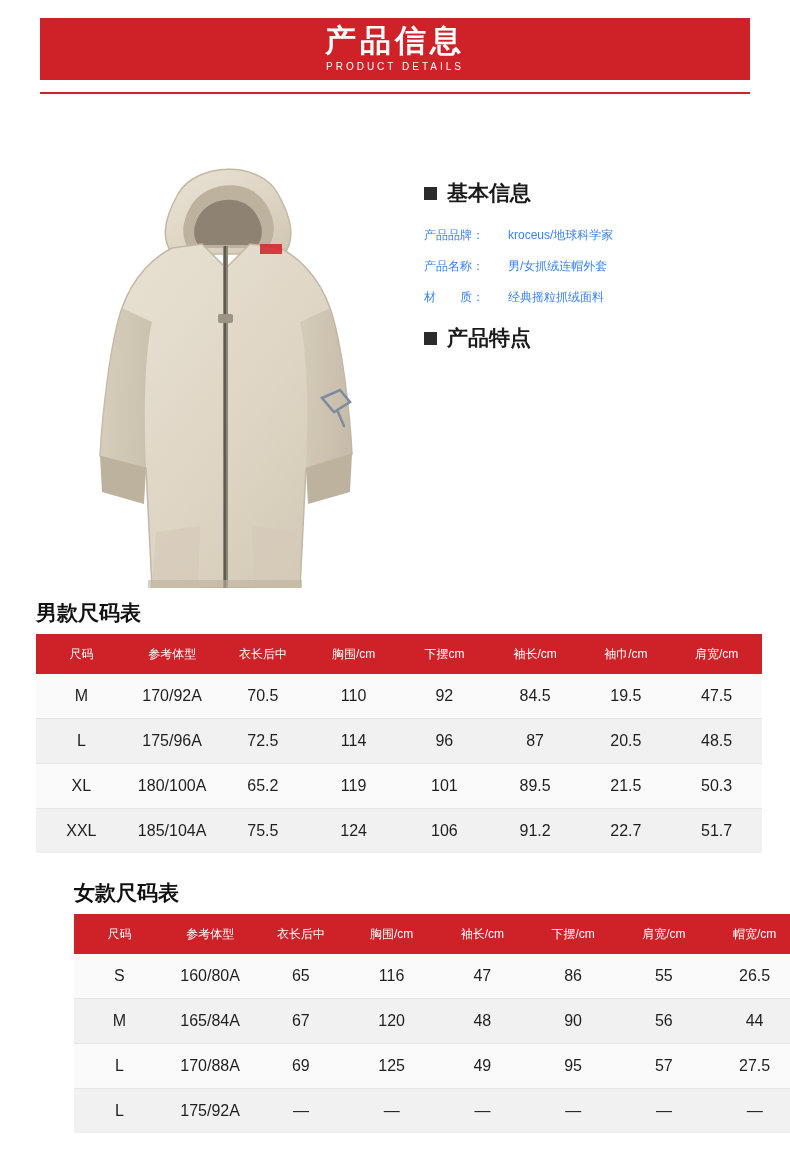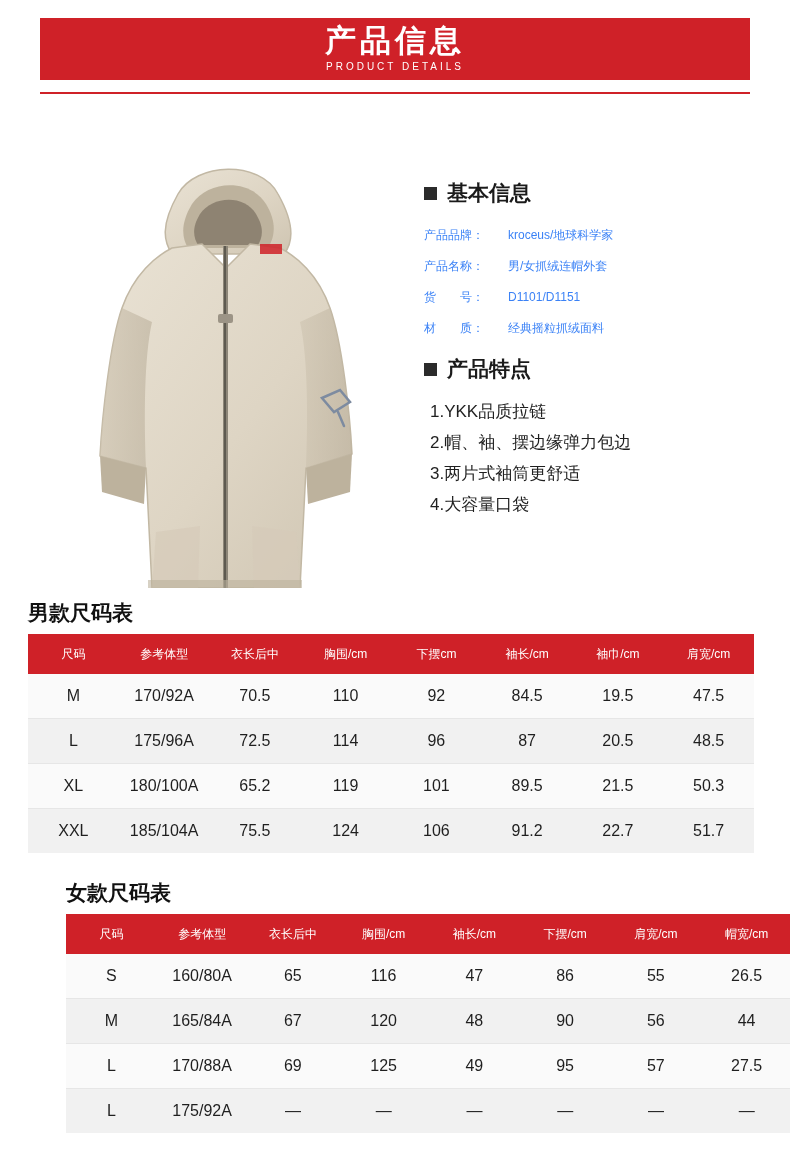--- a/index.html
+++ b/index.html
@@ -119,21 +119,21 @@
     font-size: 17px;
     line-height: 31px;
     color: #1f1f1f;
     padding-left: 6px;
   }
   .spacer-feat { height: 12px; }
 
   
   .table-block {
     position: absolute;
-    left: 28px;
+    left: 36px;
     width: 726px;
   }
   .table-title {
     font-size: 21px;
     font-weight: bold;
     color: #111;
     margin: 0 0 8px 0;
     line-height: 26px;
   }
   table.size-table {
@@ -232,39 +232,30 @@
       <span>基本信息</span>
     </div>
 
     <div class="info-row">
       <span class="lbl">产品品牌：</span><span>kroceus/地球科学家</span>
     </div>
     <div class="info-row">
       <span class="lbl">产品名称：</span><span>男/女抓绒连帽外套</span>
     </div>
     <div class="info-row">
-      <span class="lbl">货　　号：</span><span>D1101/D1151</span>
-    </div>
-    <div class="info-row">
       <span class="lbl">材　　质：</span><span>经典摇粒抓绒面料</span>
     </div>
 
     <div class="spacer-feat"></div>
 
     <div class="sec-head">
       <span class="sq"></span>
       <span>产品特点</span>
     </div>
 
-    <ul class="feat-list">
-      <li>1.YKK品质拉链</li>
-      <li>2.帽、袖、摆边缘弹力包边</li>
-      <li>3.两片式袖筒更舒适</li>
-      <li>4.大容量口袋</li>
-    </ul>
   </div>
 
   <div class="table-block" id="men-table-block">
     <div class="table-title">男款尺码表</div>
     <table class="size-table">
       <thead>
         <tr>
           <th>尺码</th>
           <th>参考体型</th>
           <th>衣长后中</th>

